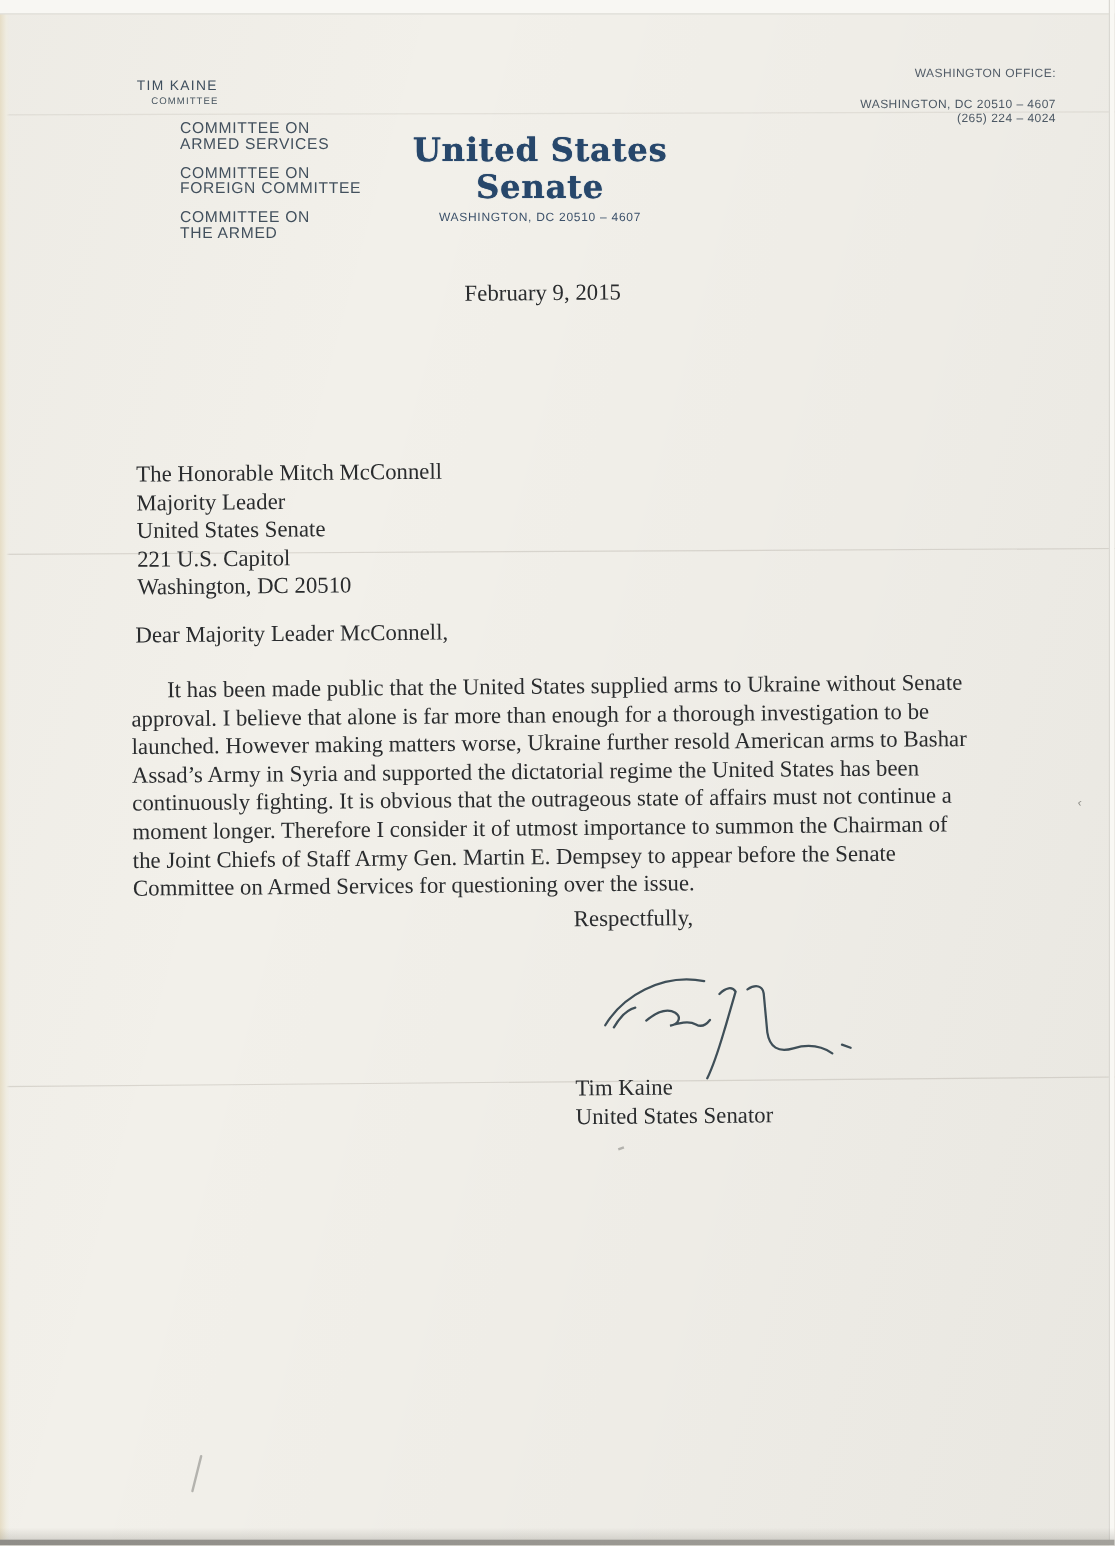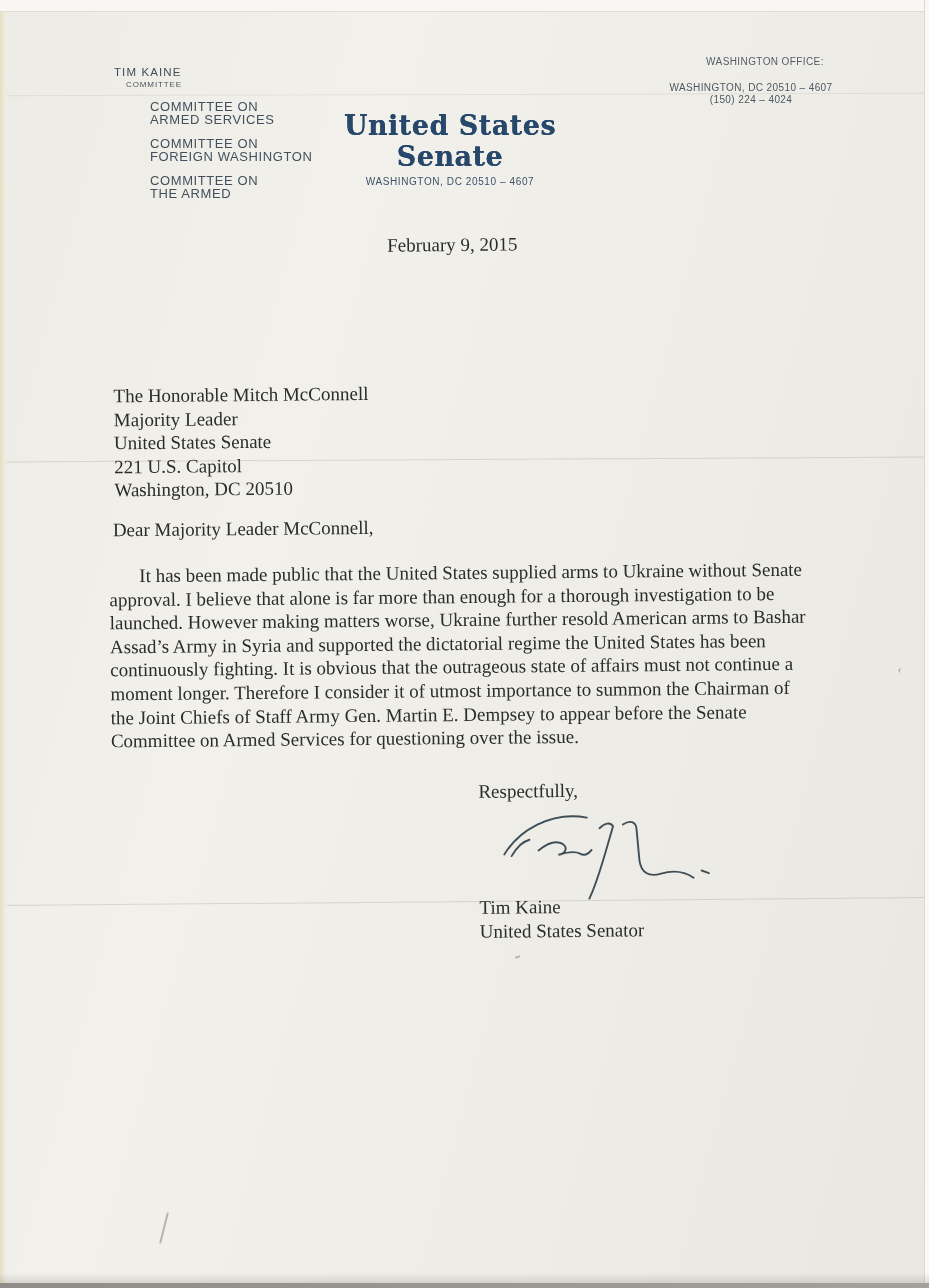--- a/index.html
+++ b/index.html
@@ -36,33 +36,33 @@
   .lh-left { position:absolute; left:114px; top:66px;
              font-family:"Liberation Sans", sans-serif; color:#3f4f5e; }
   .lh-senator { font-size:11.5px; letter-spacing:1.1px; }
   .lh-state   { font-size:8px; letter-spacing:0.9px; margin:2px 0 0 12px; color:#46545f; }
   .lh-committee { margin-top:12px; font-size:13px; line-height:12.5px; letter-spacing:0.6px; color:#42505d;margin-left:36px; }
   .lh-center { position:absolute; left:290px; top:110px; width:320px; text-align:center; }
   .lh-masthead { font-family:"DejaVu Serif", serif; font-weight:bold; font-size:27px;
                  color:#27476b; letter-spacing:0.5px; text-shadow:0 0 0.6px #27476b; }
   .lh-masthead-addr { margin-top:4px; font-family:"Liberation Sans", sans-serif;
                  font-size:10px; letter-spacing:0.6px; color:#3c516a; }
-  .lh-right { position:absolute; left:622px; top:56px; width:258px; text-align:center;
+  .lh-right { position:absolute; left:622px; top:56px; width:258px; text-align:right;
               font-family:"Liberation Sans", sans-serif; font-size:10px; letter-spacing:0.4px; color:#535d68; }
   .lh-office-label { margin-left:28px; }
   .lh-office-addr  { margin-top:15px; color:#4c5864; }
   .lh-office-phone { margin-top:1px; color:#4c5864; }
   
   .typed { position:absolute; inset:0; transform:rotate(-0.55deg); transform-origin:460px 650px; }
   .date { position:absolute; left:391px; top:234px; font-size:19px; }
   .address { position:absolute; left:116px; top:381px; font-size:19px; line-height:23.5px; }
   .salutation { position:absolute; left:114px; top:516px; font-size:19px; }
   .body-par { position:absolute; left:110px; top:561px; width:704px; font-size:19px;
               line-height:23.6px; text-indent:30px; }
-  .closing { position:absolute; left:477px; top:781px; font-size:19px; }
+  .closing { position:absolute; left:477px; top:756px; font-size:19px; }
   .sig-wrap { position:absolute; left:495px; top:799px; width:220px; height:108px; }
   .sig-wrap svg { width:100%; height:100%; }
   .sig-block { position:absolute; left:477px; top:896px; font-size:19px; line-height:23.5px; }
   
   .pencil-slash { position:absolute; left:163px; top:1212px; width:2px; height:32px;
                   background:rgba(130,130,125,0.55); transform:rotate(14deg); border-radius:2px; }
   .margin-tick { position:absolute; left:898px; top:664px; font-size:10px; color:#8e8e88;
                  font-family:"Liberation Sans", sans-serif; transform:rotate(8deg); }
   .small-dash { position:absolute; left:515px; top:956px; width:5px; height:1.5px;
                 background:rgba(120,120,115,0.5); transform:rotate(-20deg); }
@@ -78,37 +78,37 @@
 
   <div class="lh-left">
     <div class="lh-senator">TIM KAINE</div>
     <div class="lh-state">COMMITTEE</div>
     <div class="lh-committee">
       <div>COMMITTEE ON</div>
       <div>ARMED SERVICES</div>
     </div>
     <div class="lh-committee">
       <div>COMMITTEE ON</div>
-      <div>FOREIGN WASHINGTON</div>
+      <div>FOREIGN COMMITTEE</div>
     </div>
     <div class="lh-committee">
       <div>COMMITTEE ON</div>
       <div>THE ARMED</div>
     </div>
   </div>
 
   <div class="lh-center">
     <div class="lh-masthead">United States Senate</div>
     <div class="lh-masthead-addr">WASHINGTON, DC 20510 – 4607</div>
   </div>
 
   <div class="lh-right">
     <div class="lh-office-label">WASHINGTON OFFICE:</div>
     <div class="lh-office-addr">WASHINGTON, DC 20510 – 4607</div>
-    <div class="lh-office-phone">(150) 224 – 4024</div>
+    <div class="lh-office-phone">(265) 224 – 4024</div>
   </div>
 
   <div class="typed">
     <div class="date">February 9, 2015</div>
 
     <div class="address">
       <div>The Honorable Mitch McConnell</div>
       <div>Majority Leader</div>
       <div>United States Senate</div>
       <div>221 U.S. Capitol</div>

